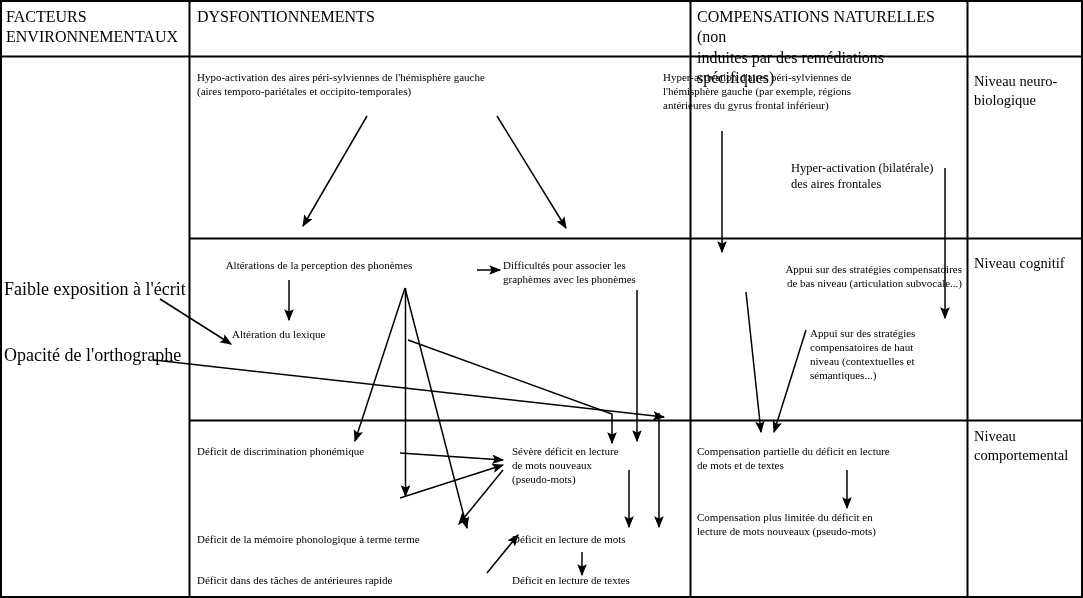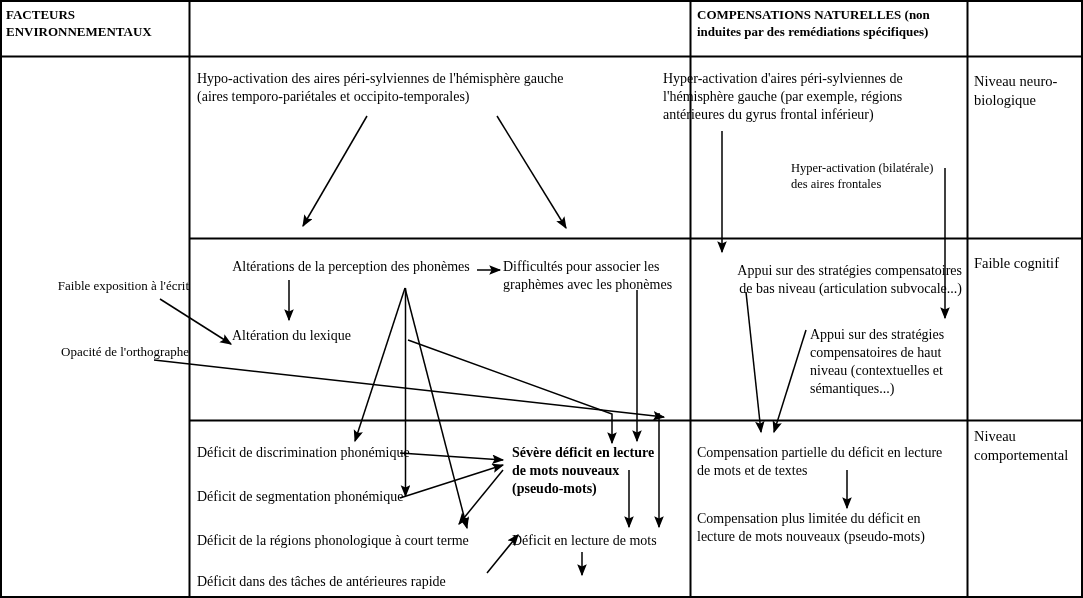--- a/index.html
+++ b/index.html
@@ -1,25 +1,25 @@
 <!DOCTYPE html>
 <html><head>
 <meta charset="utf-8">
 <style>
   html,body{margin:0;padding:0;background:#ffffff;}
   body{width:1083px;height:598px;overflow:hidden;
        font-family:"Liberation Serif","DejaVu Serif",serif;color:#000;}
   #root{position:relative;width:1083px;height:598px;}
 
   .cell-text{position:absolute;line-height:1.28;white-space:pre-line;}
-  .hdr{font-weight:bold;font-size:13px;}
+  .hdr{font-weight:normal;font-size:16px;}
   .lvl{font-weight:normal;font-size:14.5px;}
-  .body-t{font-size:14px;}
+  .body-t{font-size:11px;}
   .small-t{font-size:12.5px;}
-  .ext-t{font-size:13px;text-align:right;}
+  .ext-t{font-size:18px;}
 
   svg.lines{position:absolute;left:0;top:0;width:1083px;height:598px;
             pointer-events:none;}
   svg.grid{position:absolute;left:0;top:0;width:1083px;height:598px;}
 </style>
 </head>
 <body>
 
 <div id="root">
 
@@ -79,60 +79,61 @@
       <path d="M 746,292 L 761,432"></path>
       <path d="M 806,330 L 774,432"></path>
 
       <path d="M 847,470 L 847,508"></path>
     </g>
   </svg>
 
   <div class="cell-text hdr" style="left:6px;top:7px;width:175px;">FACTEURS
 ENVIRONNEMENTAUX</div>
 
+  <div class="cell-text hdr" style="left:197px;top:7px;width:480px;">DYSFONTIONNEMENTS</div>
 
   <div class="cell-text hdr" style="left:697px;top:7px;width:265px;">COMPENSATIONS NATURELLES (non
 induites par des remédiations spécifiques)</div>
 
   <div class="cell-text lvl" style="left:974px;top:72px;width:105px;">Niveau neuro-
 biologique</div>
 
-  <div class="cell-text lvl" style="left:974px;top:254px;width:105px;">Faible cognitif</div>
+  <div class="cell-text lvl" style="left:974px;top:254px;width:105px;">Niveau cognitif</div>
 
   <div class="cell-text lvl" style="left:974px;top:427px;width:105px;">Niveau
 comportemental</div>
 
   <div class="cell-text ext-t" style="left:4px;top:278px;width:185px;">Faible exposition à l'écrit</div>
 
   <div class="cell-text ext-t" style="left:4px;top:344px;width:185px;">Opacité de l'orthographe</div>
 
   <div class="cell-text body-t" style="left:197px;top:70px;width:480px;">Hypo-activation des aires péri-sylviennes de l'hémisphère gauche
 (aires temporo-pariétales et occipito-temporales)</div>
 
-  <div class="cell-text body-t" style="left:206px;top:258px;width:290px;text-align:center;">Altérations de la perception des phonèmes</div>
+  <div class="cell-text body-t" style="left:174px;top:258px;width:290px;text-align:center;">Altérations de la perception des phonèmes</div>
 
   <div class="cell-text body-t" style="left:503px;top:258px;width:185px;">Difficultés pour associer les
 graphèmes avec les phonèmes</div>
 
   <div class="cell-text body-t" style="left:197px;top:444px;width:300px;">Déficit de discrimination phonémique</div>
 
   <div class="cell-text body-t" style="left:232px;top:327px;width:250px;">Altération du lexique</div>
 
-  <div class="cell-text body-t" style="left:197px;top:488px;width:300px;">Déficit de segmentation phonémique</div>
 
-  <div class="cell-text body-t" style="left:197px;top:532px;width:320px;">Déficit de la régions phonologique à court terme</div>
+  <div class="cell-text body-t" style="left:197px;top:532px;width:320px;">Déficit de la mémoire phonologique à terme terme</div>
 
   <div class="cell-text body-t" style="left:197px;top:573px;width:320px;">Déficit dans des tâches de antérieures rapide</div>
 
-  <div class="cell-text body-t" style="left:512px;top:444px;width:175px;font-weight:bold;">Sévère déficit en lecture
+  <div class="cell-text body-t" style="left:512px;top:444px;width:175px;">Sévère déficit en lecture
 de mots nouveaux
 (pseudo-mots)</div>
 
   <div class="cell-text body-t" style="left:512px;top:532px;width:180px;">Déficit en lecture de mots</div>
 
+  <div class="cell-text body-t" style="left:512px;top:573px;width:180px;">Déficit en lecture de textes</div>
 
   <div class="cell-text body-t" style="left:663px;top:70px;width:268px;">Hyper-activation d'aires péri-sylviennes de
 l'hémisphère gauche (par exemple, régions
 antérieures du gyrus frontal inférieur)</div>
 
   <div class="cell-text small-t" style="left:791px;top:160px;width:180px;">Hyper-activation (bilatérale)
 des aires frontales</div>
 
   <div class="cell-text body-t" style="left:697px;top:262px;width:265px;text-align:right;">Appui sur des stratégies compensatoires
 de bas niveau (articulation subvocale...)</div>

